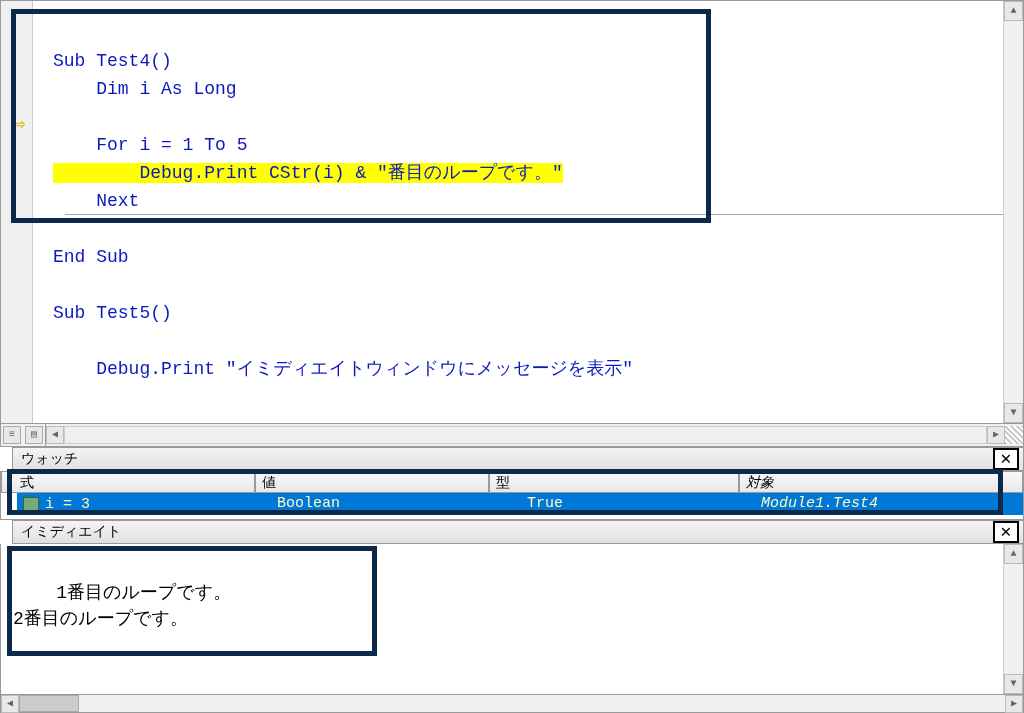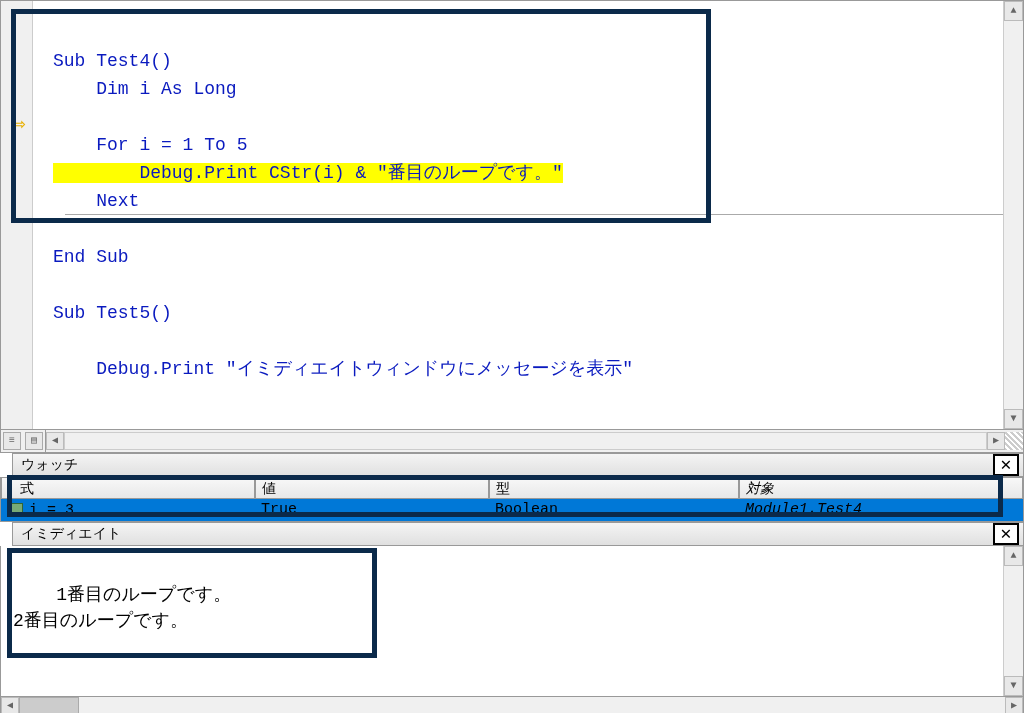--- a/index.html
+++ b/index.html
@@ -34,21 +34,21 @@
       color: #e8b000;
       font-size: 20px;
       font-weight: bold;
     }
     .code-scroll {
       flex: 1;
       overflow: hidden;
       position: relative;
     }
     .code-content {
-      padding: 18px 0 18px 20px;
+      padding: 18px 0 12px 20px;
       font-size: 18px;
       line-height: 28px;
       white-space: pre;
     }
     .kw { color: #0a1abf; }
     .highlight-line {
       background: #ffff00;
       display: inline;
     }
     .hr-line {
@@ -173,22 +173,23 @@
       box-sizing: border-box;
     }
     .col-expr  { width: 254px; padding-left: 18px; }
     .col-val   { width: 234px; }
     .col-type  { width: 250px; }
     .col-ctx   { flex: 1; font-style: italic; }
     .watch-row {
       display: flex;
       height: 22px;
       font-size: 15px;
-      color: #000000;
+      color: #fef9c3;
       background: #0078d7;
+      margin-left: 16px;
     }
     .watch-cell { padding: 2px 6px; box-sizing: border-box; }
     .wc-expr  { width: 254px; display: flex; align-items: center; }
     .wc-val   { width: 234px; }
     .wc-type  { width: 250px; }
     .wc-ctx   { flex: 1; font-style: italic; }
     .watch-icon {
       width: 16px; height: 14px;
       background: #7a7;
       border: 1px solid #363;
@@ -303,22 +304,22 @@
     <div class="watch-col col-expr">式</div>
     <div class="watch-col col-val">値</div>
     <div class="watch-col col-type">型</div>
     <div class="watch-col col-ctx">対象</div>
   </div>
   <div class="watch-row">
     <div class="watch-cell wc-expr">
       <span class="watch-icon"></span>
       <span>i = 3</span>
     </div>
+    <div class="watch-cell wc-type">Boolean</div>
     <div class="watch-cell wc-val">True</div>
-    <div class="watch-cell wc-type">Boolean</div>
     <div class="watch-cell wc-ctx">Module1.Test4</div>
   </div>
   <div class="annotation-box-2"></div>
 </div>
 
 <div class="panel-header">
   <span>イミディエイト</span>
   <div class="panel-close">✕</div>
 </div>
 <div class="immediate-body">

